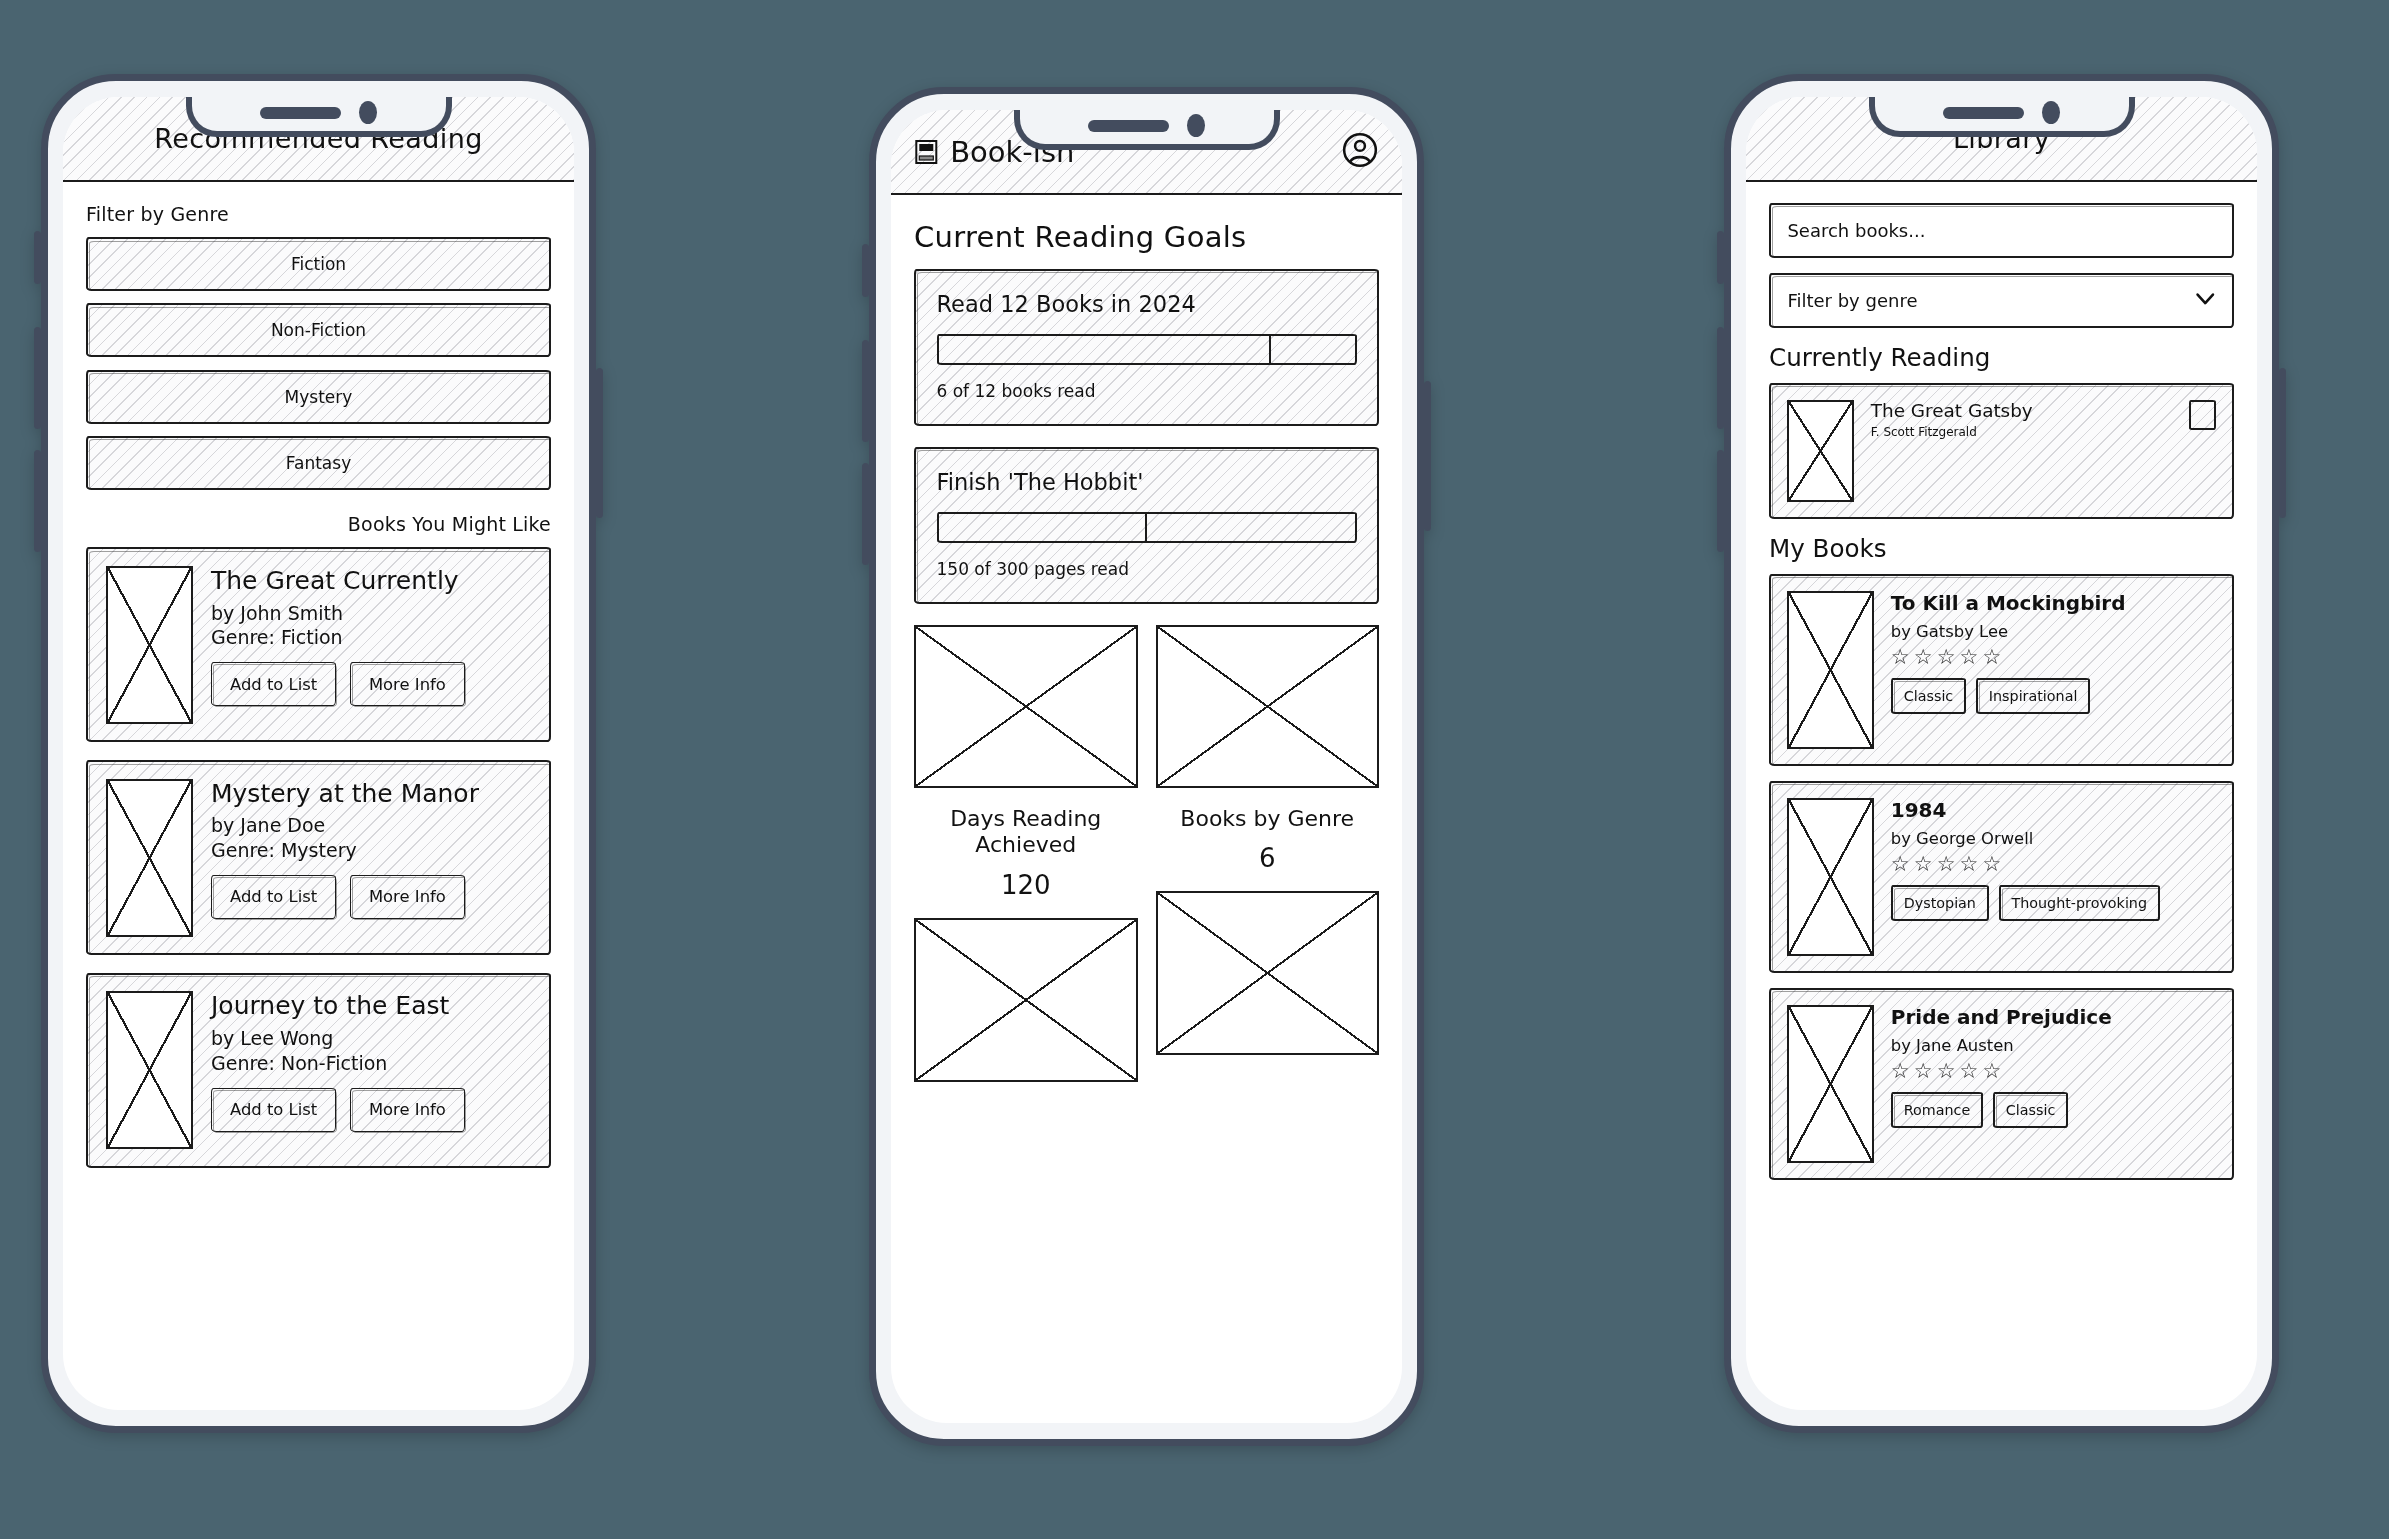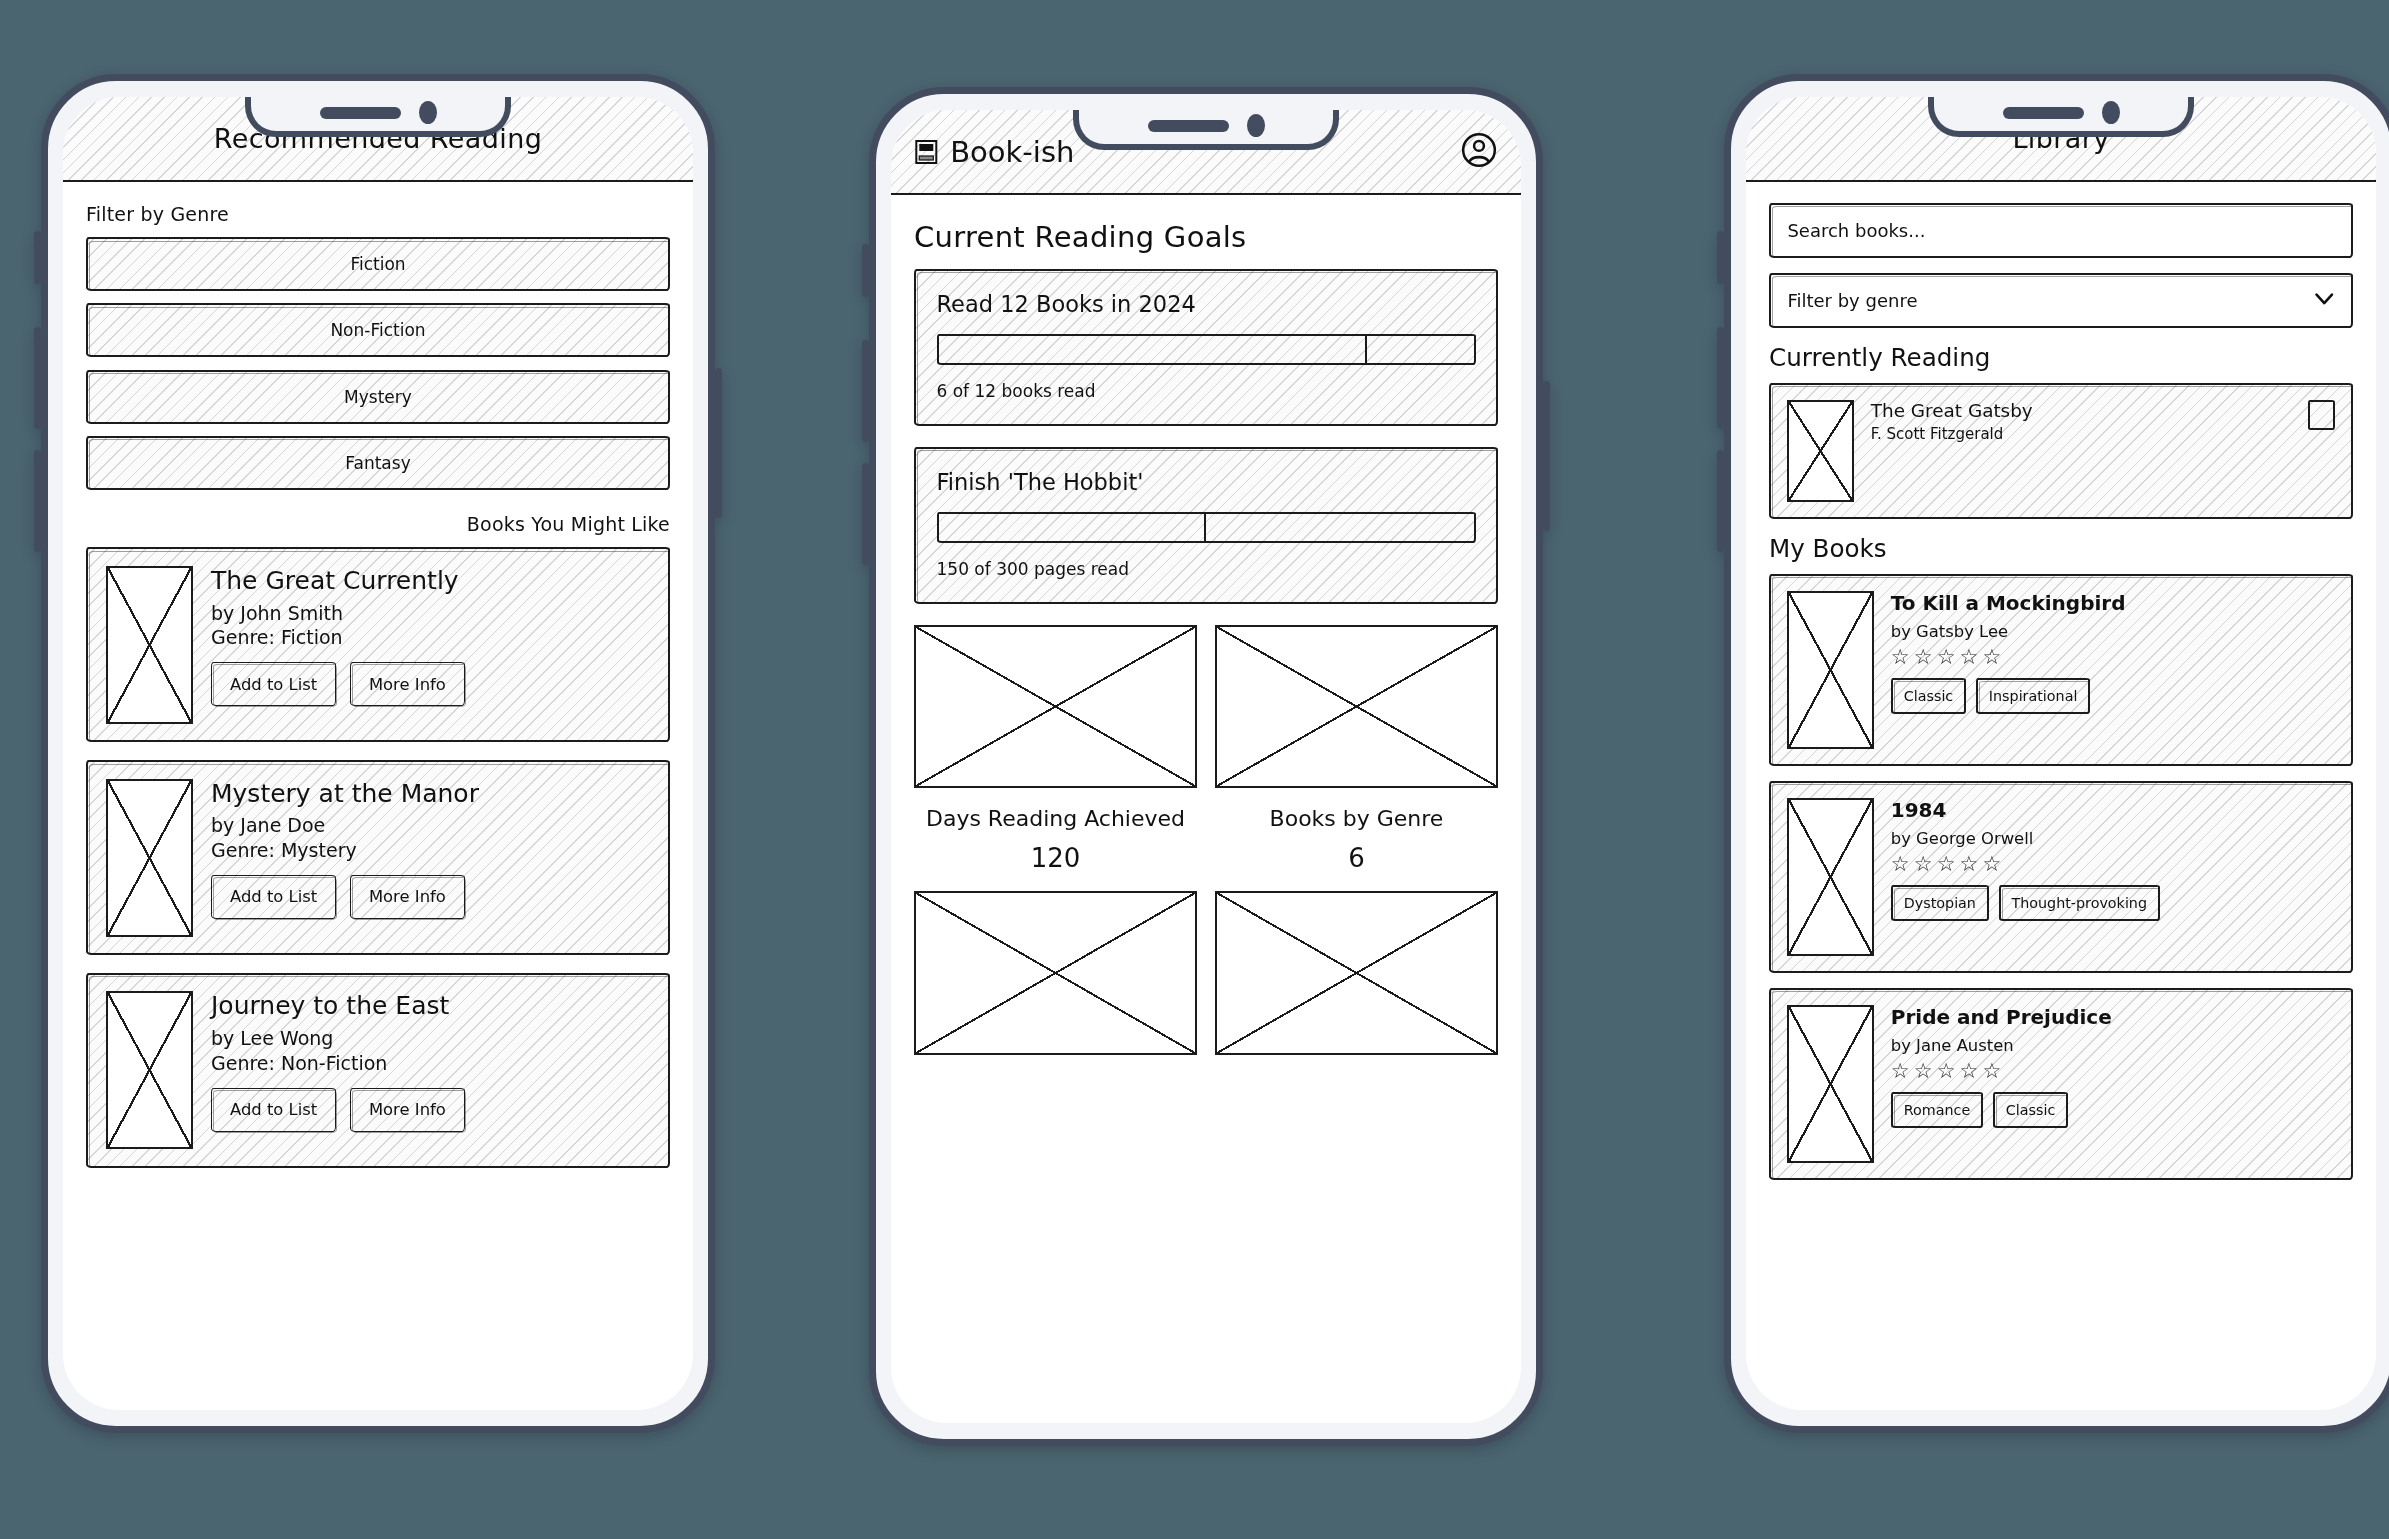--- a/index.html
+++ b/index.html
@@ -17,21 +17,21 @@
   .canvas {
     position: relative;
     width: 2389px;
     height: 1540px;
     background: #4a6470;
   }
 
   
   .phone {
     position: absolute;
-    width: 674px;
+    width: 555px;
     height: 1359px;
     border: 7.5px solid #434c5e;
     border-radius: 75px;
     background: #f2f4f7;
     padding: 16.4px 15px;
     filter: drop-shadow(0 4.1px 6.8px rgba(0,0,0,.18));
   }
   #phone-1 { left: 41px;   top: 74px; }
   #phone-2 { left: 869px; top: 87px; }
   #phone-3 { left: 1724px; top: 74px; }
@@ -220,21 +220,21 @@
     padding: 15px 16.4px;
     font-size: 18px; color: #111;
     margin-bottom: 15px;
     display: flex; align-items: center;
   }
   .field .chev { margin-left: auto; font-size: 16.4px; }
 
   .cr-card { padding: 15px 16.4px; display: flex; gap: 16.4px; margin-bottom: 5.5px; }
   .cr-text { flex: 1 1 auto; min-width: 0; }
   .cr-title { font-size: 18.4px; color: #111; margin-bottom: 4.1px; }
-  .cr-author { font-size: 15px; color: #111; }
+  .cr-author { font-size: 12px; color: #111; }
   .checkbox {
     flex: 0 0 auto;
     width: 27px; height: 30px;
     border: 2.3px solid #1b1b1b;
     background: transparent;
     border-radius: 2px 3.4px 2px 4.1px / 3.4px 2px 4.1px 2px;
   }
 
   .lib-card { padding: 15px 16.4px; margin-bottom: 15px; display: flex; gap: 16.4px; }
   .lib-title { font-size: 20px; color: #111; font-weight: 600; margin-bottom: 6.8px; }

